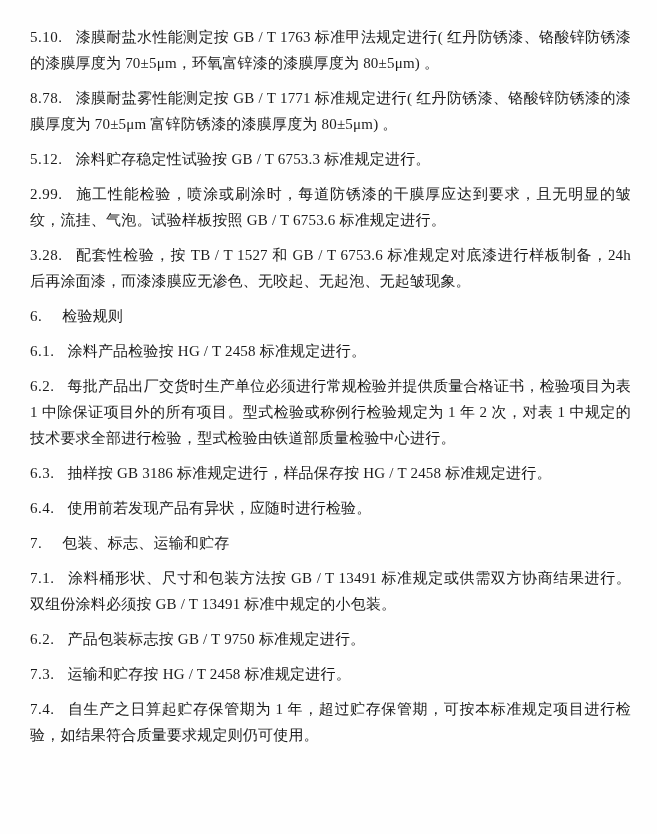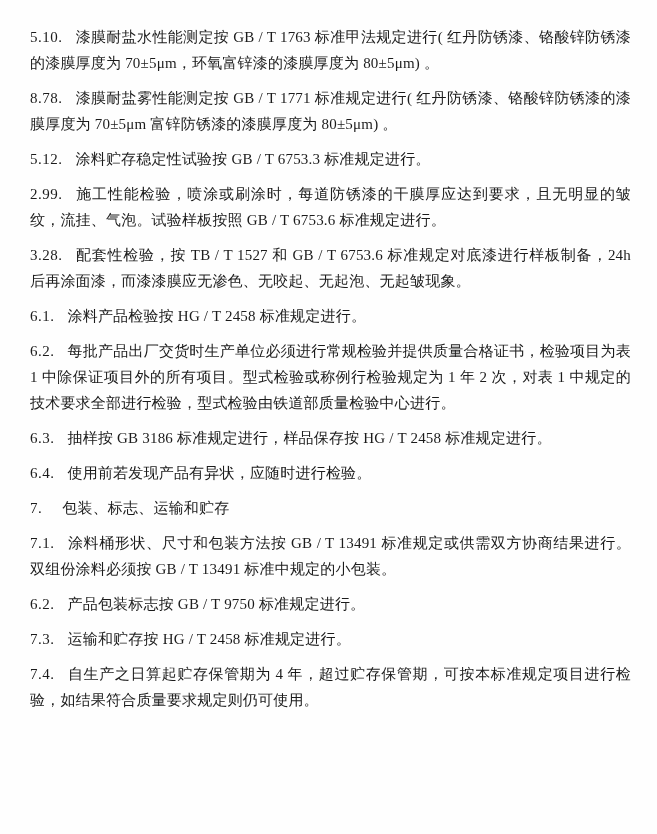--- a/index.html
+++ b/index.html
@@ -48,23 +48,24 @@
 </head>
 <body>
 
 <div class="page">
   <div class="doc-body" id="doc-root">
       <p class="para"><span class="num">5.10.</span><span class="txt">漆膜耐盐水性能测定按 GB / T 1763 标准甲法规定进行( 红丹防锈漆、铬酸锌防锈漆的漆膜厚度为 70±5μm，环氧富锌漆的漆膜厚度为 80±5μm) 。</span></p>
       <p class="para"><span class="num">8.78.</span><span class="txt">漆膜耐盐雾性能测定按 GB / T 1771 标准规定进行( 红丹防锈漆、铬酸锌防锈漆的漆膜厚度为 70±5μm 富锌防锈漆的漆膜厚度为 80±5μm) 。</span></p>
       <p class="para"><span class="num">5.12.</span><span class="txt">涂料贮存稳定性试验按 GB / T 6753.3 标准规定进行。</span></p>
       <p class="para"><span class="num">2.99.</span><span class="txt">施工性能检验，喷涂或刷涂时，每道防锈漆的干膜厚应达到要求，且无明显的皱纹，流挂、气泡。试验样板按照 GB / T 6753.6 标准规定进行。</span></p>
       <p class="para"><span class="num">3.28.</span><span class="txt">配套性检验，按 TB / T 1527 和 GB / T 6753.6 标准规定对底漆进行样板制备，24h 后再涂面漆，而漆漆膜应无渗色、无咬起、无起泡、无起皱现象。</span></p>
+      <p class="para heading"><span class="num">6.</span><span class="txt">检验规则</span></p>
       <p class="para"><span class="num">6.1.</span><span class="txt">涂料产品检验按 HG / T 2458 标准规定进行。</span></p>
       <p class="para"><span class="num">6.2.</span><span class="txt">每批产品出厂交货时生产单位必须进行常规检验并提供质量合格证书，检验项目为表 1 中除保证项目外的所有项目。型式检验或称例行检验规定为 1 年 2 次，对表 1 中规定的技术要求全部进行检验，型式检验由铁道部质量检验中心进行。</span></p>
       <p class="para"><span class="num">6.3.</span><span class="txt">抽样按 GB 3186 标准规定进行，样品保存按 HG / T 2458 标准规定进行。</span></p>
       <p class="para"><span class="num">6.4.</span><span class="txt">使用前若发现产品有异状，应随时进行检验。</span></p>
       <p class="para heading"><span class="num">7.</span><span class="txt">包装、标志、运输和贮存</span></p>
       <p class="para"><span class="num">7.1.</span><span class="txt">涂料桶形状、尺寸和包装方法按 GB / T 13491 标准规定或供需双方协商结果进行。双组份涂料必须按 GB / T 13491 标准中规定的小包装。</span></p>
       <p class="para"><span class="num">6.2.</span><span class="txt">产品包装标志按 GB / T 9750 标准规定进行。</span></p>
       <p class="para"><span class="num">7.3.</span><span class="txt">运输和贮存按 HG / T 2458 标准规定进行。</span></p>
-      <p class="para"><span class="num">7.4.</span><span class="txt">自生产之日算起贮存保管期为 4 年，超过贮存保管期，可按本标准规定项目进行检验，如结果符合质量要求规定则仍可使用。</span></p>
+      <p class="para"><span class="num">7.4.</span><span class="txt">自生产之日算起贮存保管期为 1 年，超过贮存保管期，可按本标准规定项目进行检验，如结果符合质量要求规定则仍可使用。</span></p>
     </div>
 </div>
 
 </body></html>

